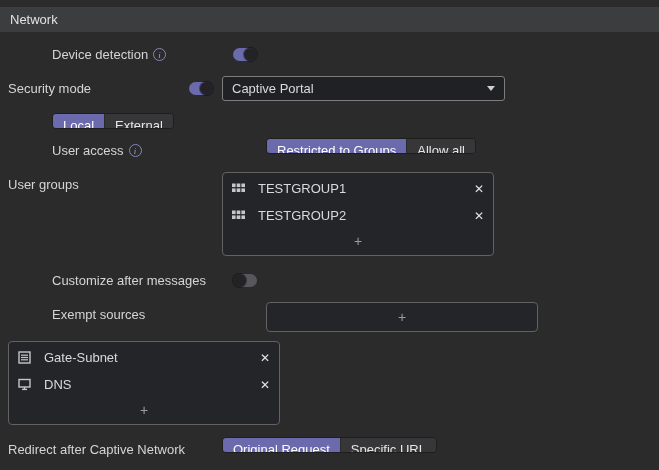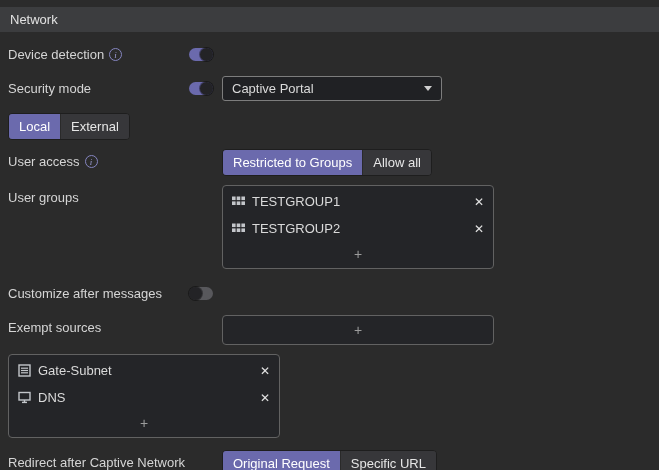--- a/index.html
+++ b/index.html
@@ -36,62 +36,62 @@
     background:#58585c;display:inline-block;cursor:pointer;flex-shrink:0;
   }
   .toggle .knob{
     position:absolute;top:0;left:0;width:13px;height:13px;border-radius:50%;
     background:#232326;box-shadow:0 0 0 1px rgba(0,0,0,.4);
   }
   .toggle.on{background:#6b6aad;}
   .toggle.on .knob{left:auto;right:0;}
   
   .select{
-    width:220px;height:25px;box-sizing:border-box;
+    width:283px;height:25px;box-sizing:border-box;
     background:#202124;border:1px solid #7d7d7d;border-radius:3px;
     display:flex;align-items:center;justify-content:space-between;
     padding:0 9px;cursor:pointer;
   }
   .select-value{color:#dadada;}
   .caret{
     width:0;height:0;border-left:4px solid transparent;border-right:4px solid transparent;
     border-top:5px solid #cfcfcf;display:inline-block;
   }
   
   .seg{
     display:inline-flex;border-radius:4px;overflow:hidden;
     border:1px solid #1e1e1e;background:#37373a;
   }
   .seg-btn{
     border:none;margin:0;background:#37373a;color:#e6e6e6;
-    font:inherit;padding:4px 10px;height:25px;cursor:pointer;
+    font:inherit;padding:4px 10px;height:14px;cursor:pointer;
     border-right:1px solid #2a2a2a;
   }
   .seg-btn:last-child{border-right:none;}
   .seg-btn.selected{background:#6b6aad;color:#ffffff;}
   
   .multibox{
     width:272px;box-sizing:border-box;background:#242528;
     border:1px solid #626262;border-radius:4px;padding:2px 0;
   }
   .chip{
     height:27px;display:flex;align-items:center;justify-content:space-between;
     padding:0 9px;
   }
-  .chip-left{display:flex;align-items:center;gap:7px;}
+  .chip-left{display:flex;align-items:center;gap:13px;}
   .chip-name{color:#dadada;}
   .chip-icon{display:inline-flex;align-items:center;}
   .chip-remove{
     color:#e3e3e3;font-size:12px;font-weight:bold;cursor:pointer;line-height:1;
   }
   .addrow{
     height:24px;display:flex;align-items:center;justify-content:center;
     color:#9c9c9c;font-size:14px;cursor:pointer;
   }
-  .mb-sm{margin-bottom:9px;}
+  .mb-sm{margin-bottom:9px;margin-left:44px;}
   .mb-lg{margin-bottom:12px;text-align:right;}
 </style>
 </head>
 <body>
 
 <div class="panel">
 
   <div class="panel-header">
     <span>Network</span>
   </div>

